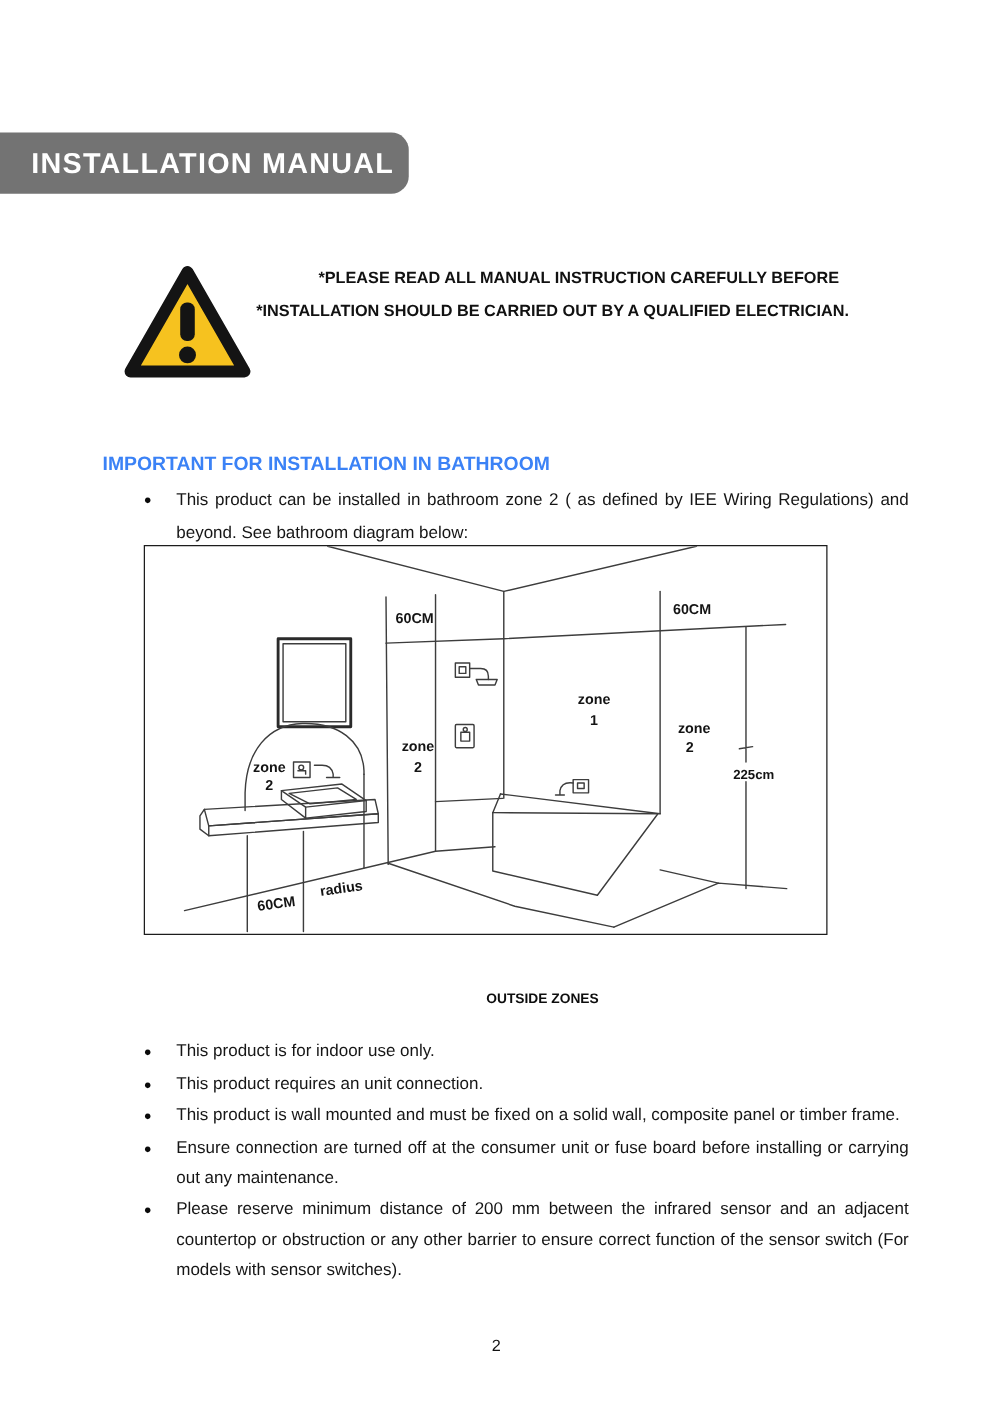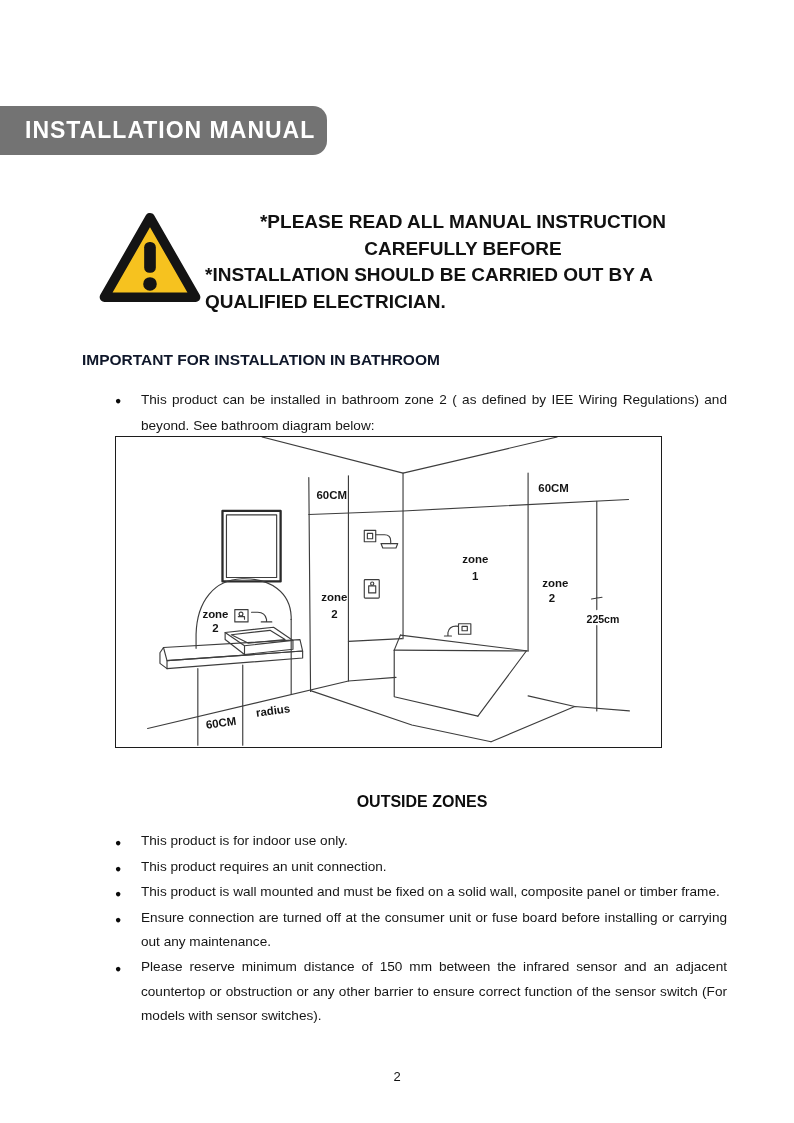--- a/index.html
+++ b/index.html
@@ -12,38 +12,38 @@
   .header-band{
     left:0;top:106px;width:327px;height:49px;background:#737373;
     border-radius:0 14px 14px 0;display:flex;align-items:center;
   }
   .header-title{
     color:#ffffff;font-size:23px;font-weight:700;letter-spacing:1px;padding-left:25px;white-space:nowrap;
   }
   
   .warn-icon{left:97px;top:206px;width:106px;height:106px;}
   .warn-text{
-    left:205px;top:209px;width:516px;font-weight:700;font-size:19px;
+    left:205px;top:209px;width:516px;font-weight:700;font-size:13px;
     line-height:26.6px;color:#111;
   }
   .warn-text .center{text-align:center;}
   
-  .section-heading{left:82px;top:351px;font-size:15.5px;font-weight:700;color:#0f172a;white-space:nowrap;}
+  .section-heading{left:82px;top:363px;font-size:15.5px;font-weight:700;color:#3b82f6;white-space:nowrap;}
   .bullet-row{display:flex;align-items:flex-start;}
   .dot{width:26px;flex:0 0 26px;font-size:10.5px;padding-top:1px;color:#0a0a0a;}
   .intro-row{left:115px;top:387px;width:612px;font-size:13.6px;line-height:25.5px;}
   .intro-row .txt{flex:1;text-align:justify;}
   
   .diagram-box{left:115px;top:436px;width:547px;height:312px;border:1.6px solid #1c1c1c;box-sizing:border-box;background:#fff;}
   .diagram-box svg{display:block;width:100%;height:100%;}
   .dg path,.dg rect,.dg circle{fill:none;stroke:#3d3d3d;stroke-width:1.3;stroke-linecap:round;stroke-linejoin:round;}
   .dg .thick{stroke:#2a2a2a;stroke-width:2.6;}
   .dg text{font-family:"Liberation Sans",sans-serif;font-weight:700;font-size:13px;fill:#141414;stroke:none;}
   .dg text.small{font-size:12px;}
-  .caption{left:122px;top:793px;width:600px;text-align:center;font-weight:700;font-size:16px;color:#0d0d0d;}
+  .caption{left:134px;top:793px;width:600px;text-align:center;font-weight:700;font-size:11px;color:#0d0d0d;}
   
   .bullets{left:115px;top:829px;width:612px;font-size:13.6px;line-height:24.6px;}
   .bullets .txt{flex:1;text-align:justify;}
   .page-number{left:0;top:1069px;width:794px;text-align:center;font-size:13px;color:#111;}
 </style>
 </head>
 <body>
 
 <div class="abs header-band">
   <div class="header-title">INSTALLATION MANUAL</div>
@@ -181,17 +181,17 @@
   <div class="bullet-row">
     <span class="dot">●</span>
     <span class="txt">This product is wall mounted and must be fixed on a solid wall, composite panel or timber frame.</span>
   </div>
   <div class="bullet-row">
     <span class="dot">●</span>
     <span class="txt">Ensure connection are turned off at the consumer unit or fuse board before installing or carrying out any maintenance.</span>
   </div>
   <div class="bullet-row">
     <span class="dot">●</span>
-    <span class="txt">Please reserve minimum distance of 150 mm between the infrared sensor and an adjacent countertop or obstruction or any other barrier to ensure correct function of the sensor switch (For models with sensor switches).</span>
+    <span class="txt">Please reserve minimum distance of 200 mm between the infrared sensor and an adjacent countertop or obstruction or any other barrier to ensure correct function of the sensor switch (For models with sensor switches).</span>
   </div>
 </div>
 
 <div class="abs page-number">2</div>
 
 </body></html>

